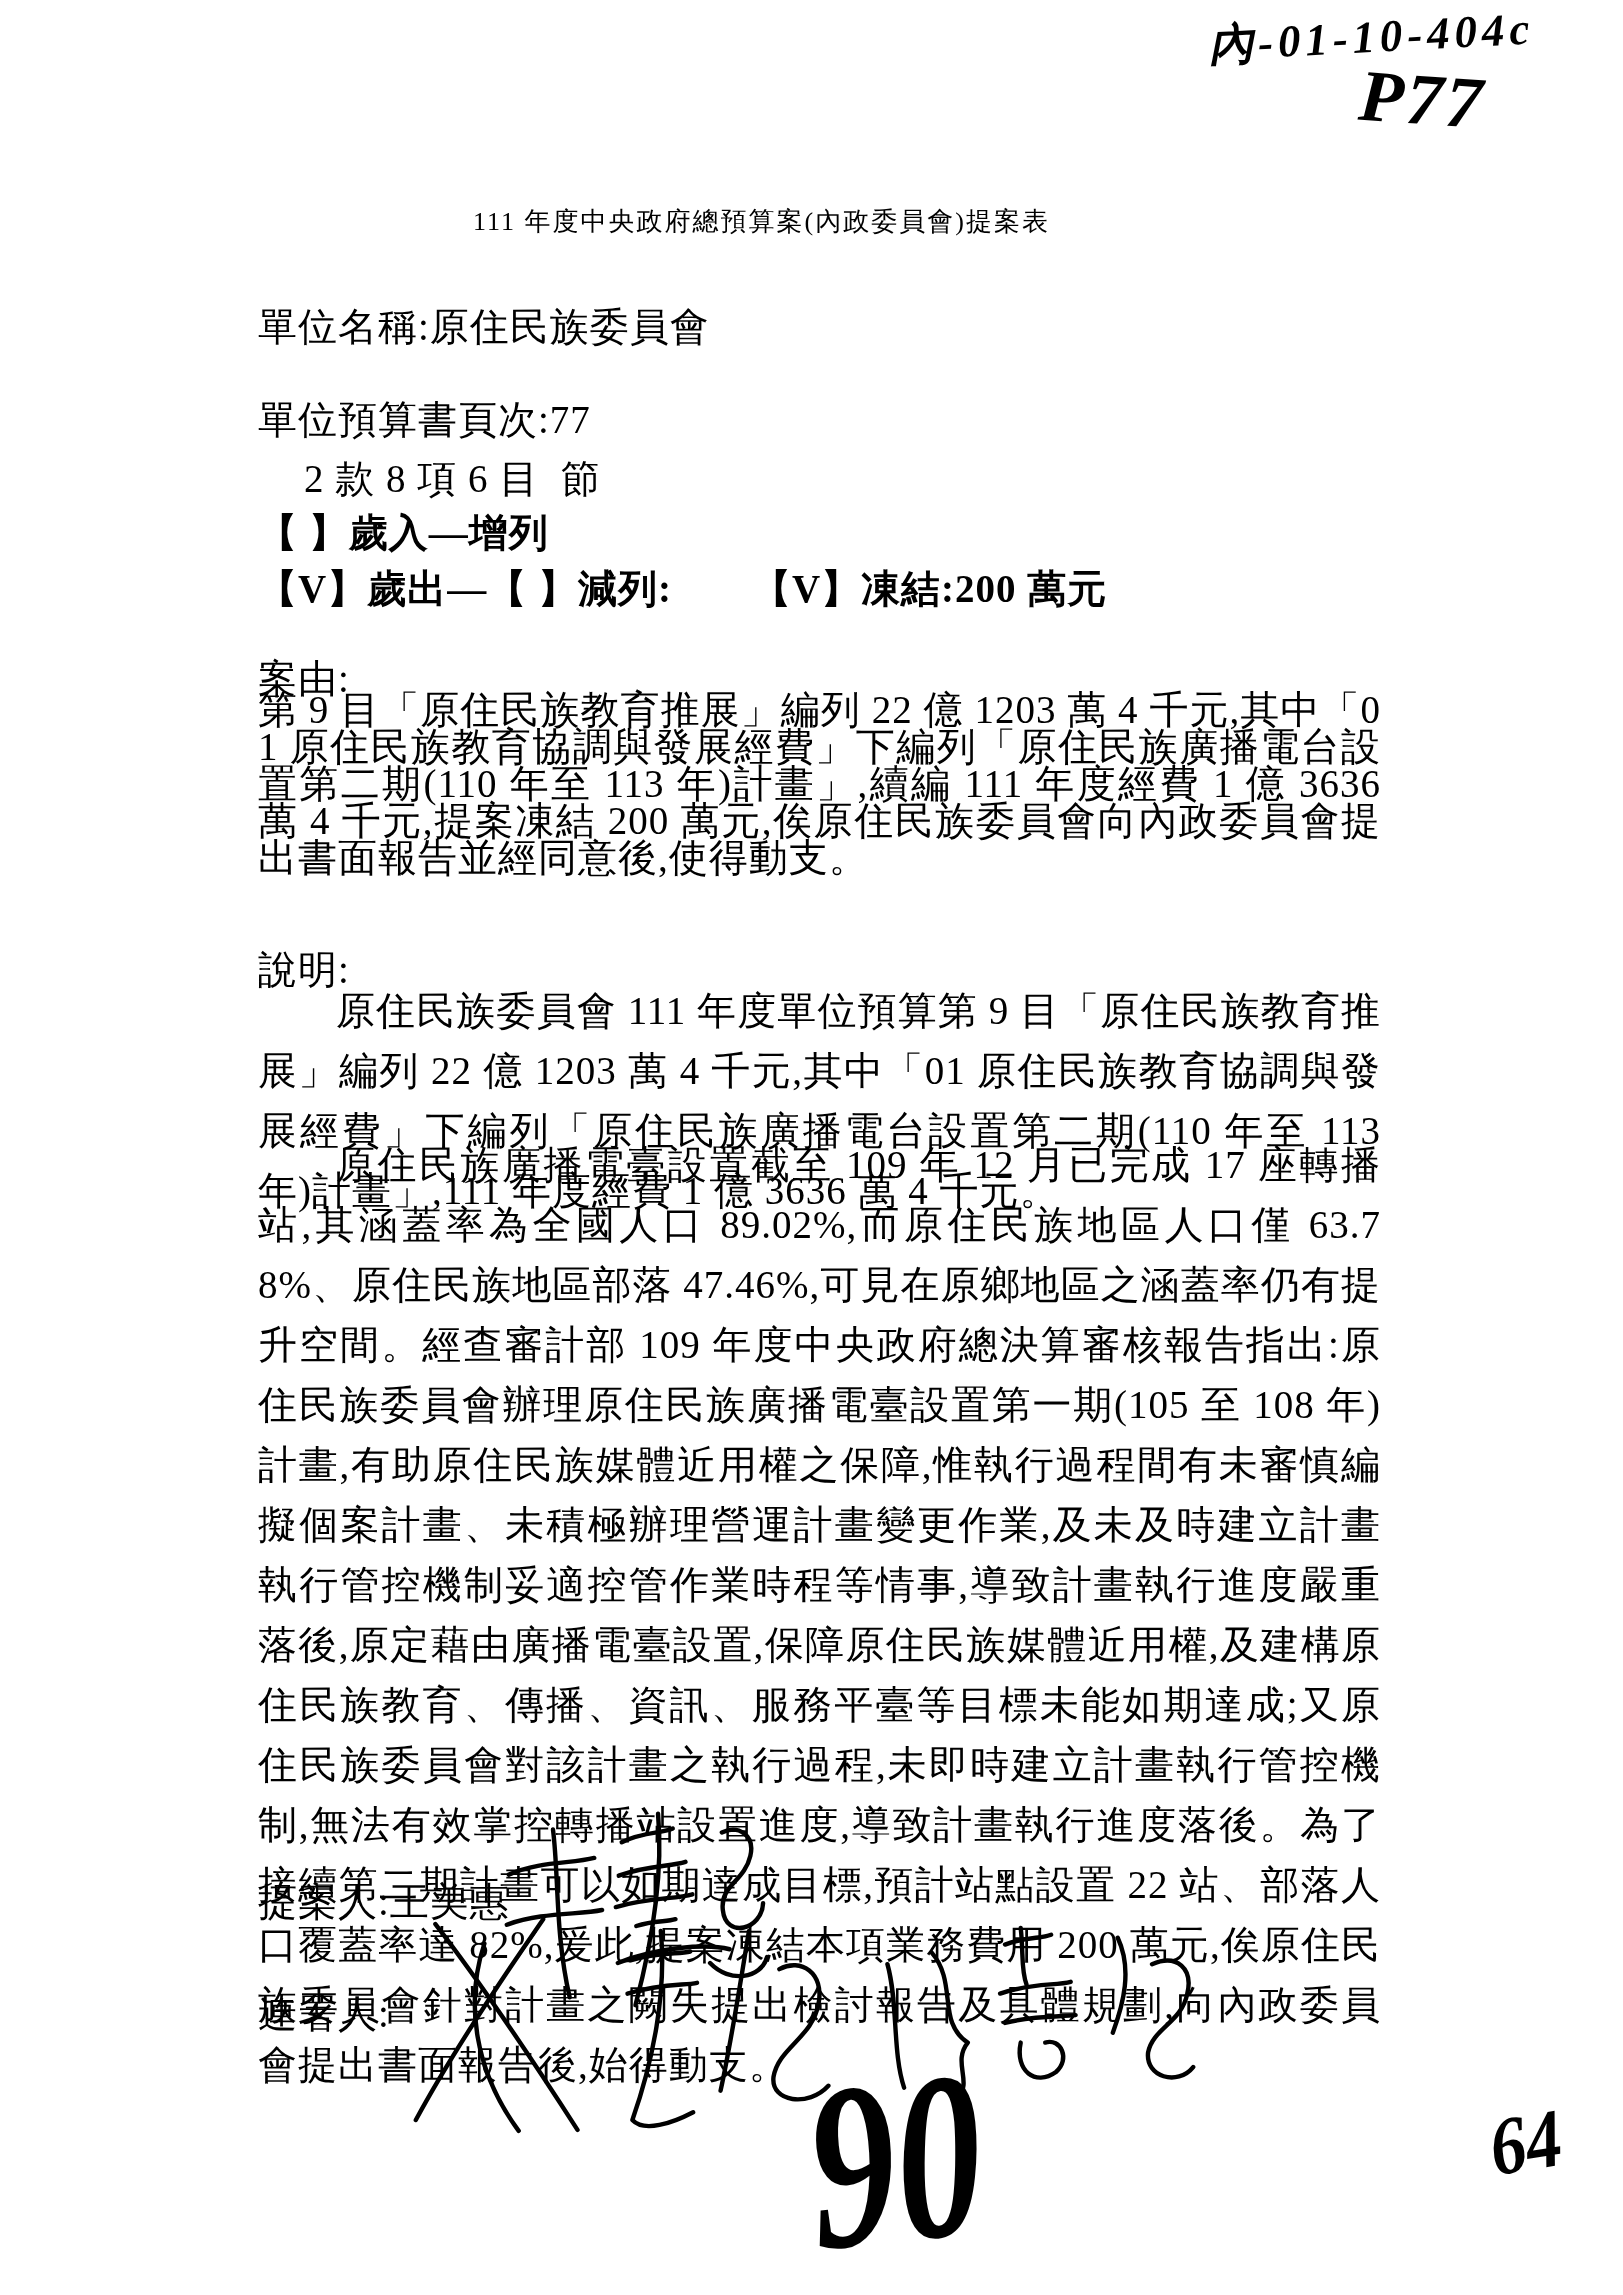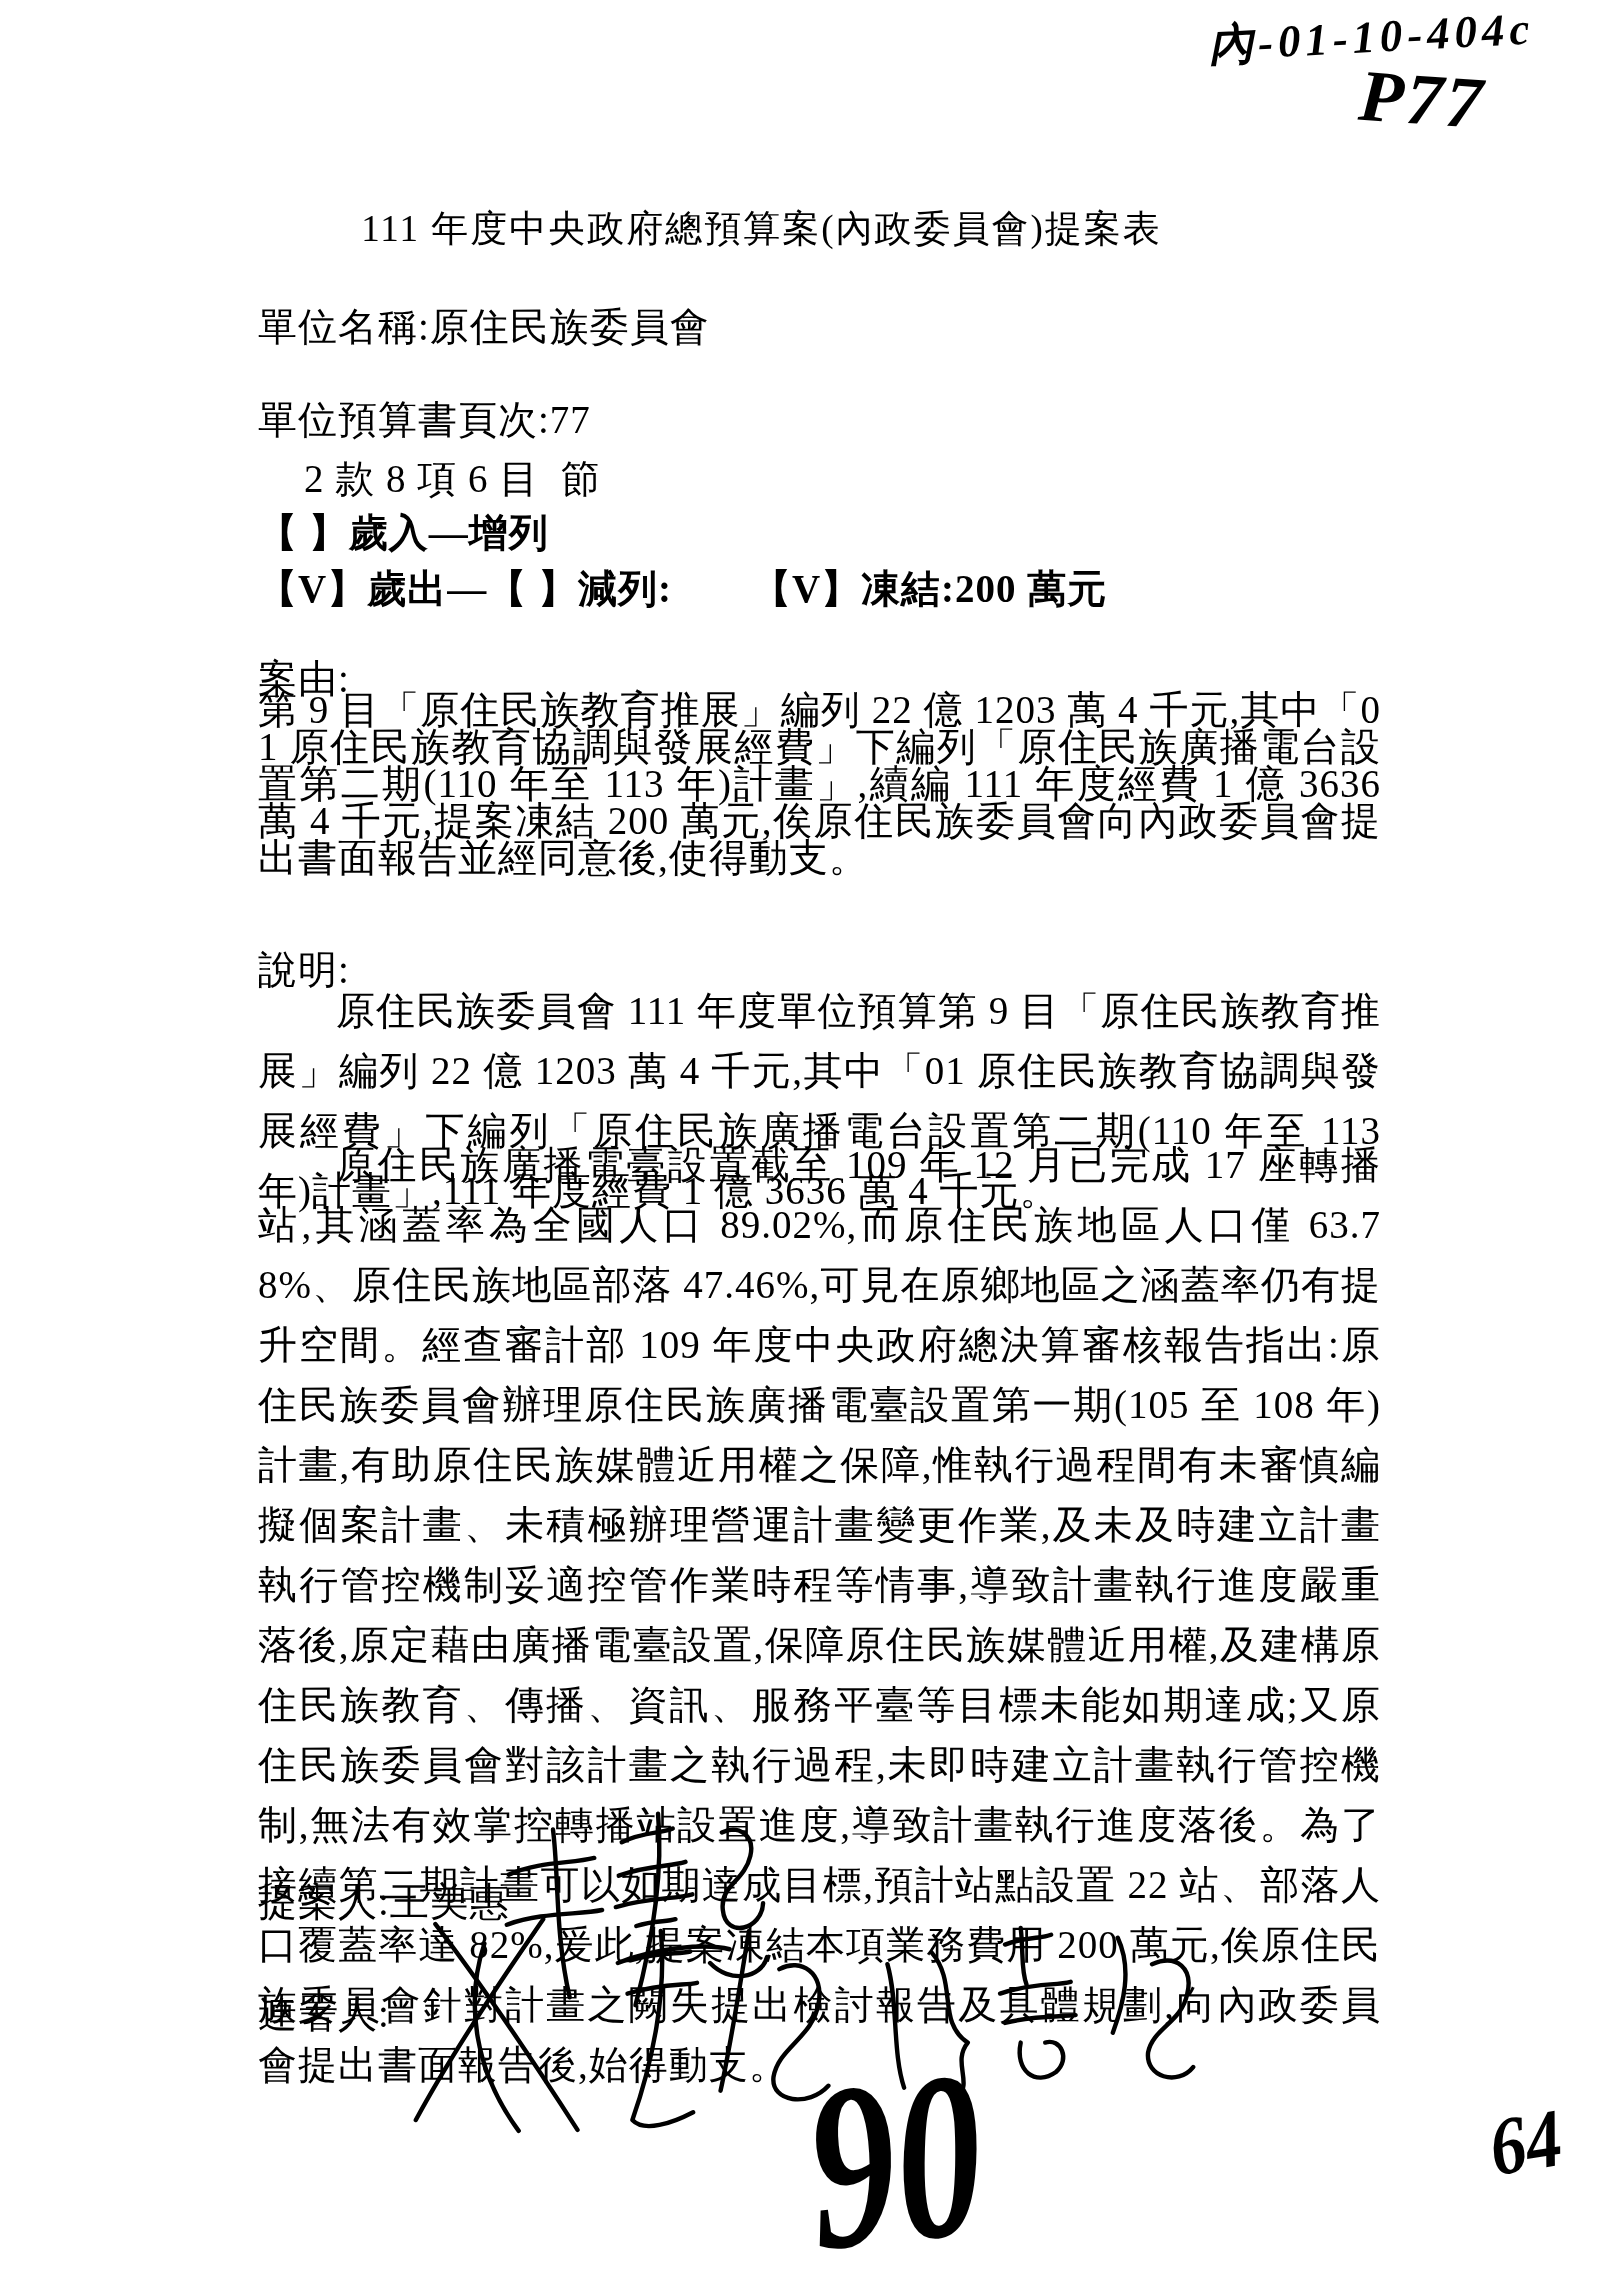--- a/index.html
+++ b/index.html
@@ -5,21 +5,21 @@
   html,body{margin:0;padding:0;}
   body{
     width:1624px;height:2295px;position:relative;background:#ffffff;
     font-family:"Liberation Serif", serif;color:#000;overflow:hidden;
   }
   .abs{position:absolute;}
   .print{font-size:39px;letter-spacing:1px;white-space:pre-wrap;}
   .para{width:1123px;text-align:justify;word-break:break-all;}
   .case-body{line-height:37px;}
   .expl-para{line-height:60px;text-indent:2em;}
-  .title{left:0;top:204px;width:1523px;text-align:center;font-size:37px;letter-spacing:2px;}
+  .title{left:0;top:204px;width:1523px;text-align:center;font-size:26px;letter-spacing:2px;}
   .unit-name{left:258px;top:300px;}
   .unit-page{left:258px;top:357px;margin-top:36px;}
   .classification{left:304px;top:452px;}
   .row-revenue{left:258px;top:506px;font-weight:bold;}
   .row-expenditure{left:258px;top:562px;font-weight:bold;}
   .case-label{left:258px;top:652px;}
   .case-pos{left:258px;top:691px;}
   .expl-label{left:258px;top:943px;}
   .expl-p1{left:258px;top:981px;}
   .expl-p2{left:258px;top:1135px;}

